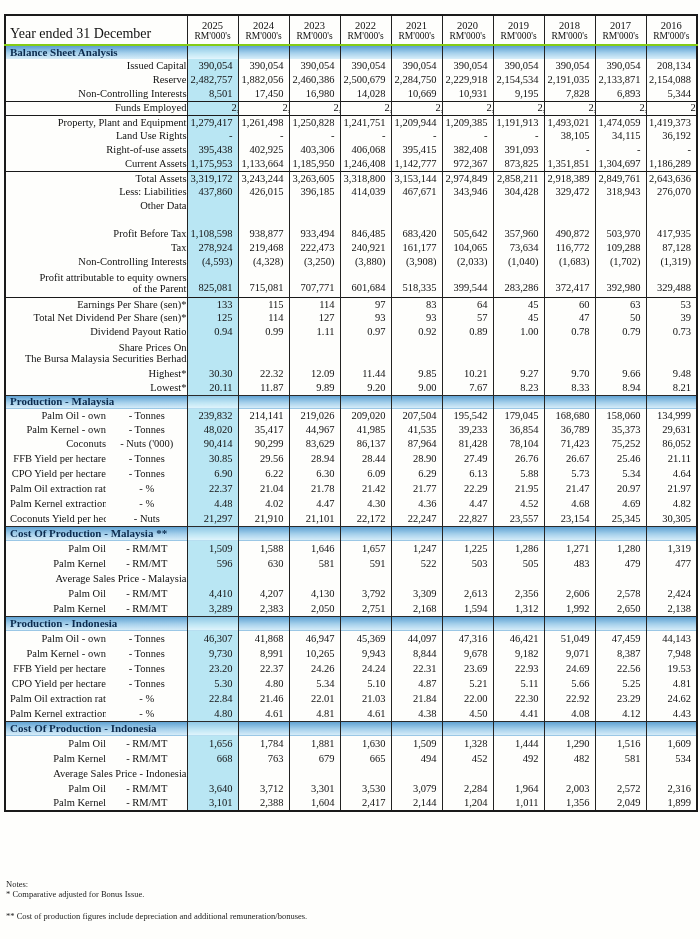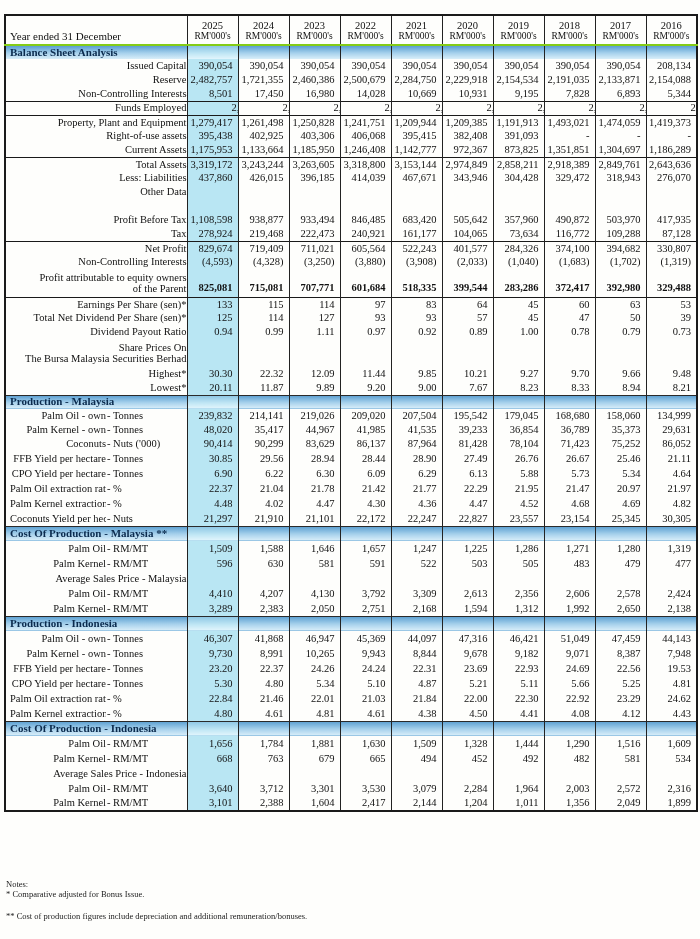--- a/index.html
+++ b/index.html
@@ -16,50 +16,50 @@
     border:2px solid #1a1a1a;
   }
   col.c-label{width:101px;}
   col.c-unit{width:81px;}
   col.c-yr{width:51px;}
 
   thead th{
     height:26px;vertical-align:bottom;padding:0 0 2px 0;
     border-bottom:2px solid #84cc16;font-weight:normal;
   }
-  th.corner{text-align:left;padding-left:4px;font-size:11px;white-space:nowrap;}
+  th.corner{text-align:left;padding-left:4px;font-size:14px;white-space:nowrap;}
   th.yrh{border-left:1px solid #222;text-align:center;}
   th.yrh .y{font-size:10.5px;line-height:11px;}
   th.yrh .u{font-size:9.5px;line-height:11px;}
 
   tbody tr{height:14px;}
   tbody tr:nth-child(n+28){height:15px;}
   tbody tr.row-2line{height:28px;}
   tbody tr:nth-child(n+28).row-2line{height:30px;}
 
   td{padding:0;line-height:1.05;overflow:hidden;white-space:nowrap;vertical-align:middle;}
   td.lbl{padding-left:4px;font-size:10.5px;text-align:right;}
-  td.unit{padding-left:1px;font-size:10.5px;text-align:left;}
+  td.unit{padding-left:1px;font-size:10.5px;text-align:center;}
   td.num{border-left:1px solid #222;text-align:right;padding-right:5px;font-size:10.5px;}
   td.hl{background:#b9e6f3;}
 
   tr.bt td{border-top:1px solid #1a1a1a;}
   tr.bb td{border-bottom:1px solid #1a1a1a;padding-left:44px;}
 
   tr.section td{
     background:linear-gradient(180deg,#5b9fd1 0%,#a7d1ec 55%,#d9eef9 100%);
     border-top:1px solid #2a2a2a;
   }
   tr.section td.sec-label{
     font-weight:bold;color:#0b2b4e;font-size:11px;padding-left:4px;text-align:left;
   }
   tr.section td.num{background:linear-gradient(180deg,#5b9fd1 0%,#a7d1ec 55%,#d9eef9 100%);}
   tr.section td.num.hl{background:linear-gradient(180deg,#8cc6e4 0%,#c2e7f5 60%,#e2f5fc 100%);}
 
-  tr.vb td.num{vertical-align:bottom;padding-bottom:3px;font-weight:bold;}
+  tr.vb td.num{vertical-align:bottom;padding-bottom:3px;}
   .lbl .l2{padding-left:8px;}
 
   .notes{position:absolute;left:6px;top:879px;font-size:8.5px;line-height:10px;color:#222;}
   .notes .n-title{margin:0;}
   .notes .n1{margin:0;}
   .notes .n2{margin:12px 0 0 0;}
 </style>
 </head>
 <body>
 
@@ -149,21 +149,21 @@
           <td class="num">390,054</td>
           <td class="num">390,054</td>
           <td class="num">390,054</td>
           <td class="num">390,054</td>
           <td class="num">390,054</td>
           <td class="num">208,134</td>
         </tr>
         <tr>
           <td class="lbl" colspan="2">Reserve</td>
           <td class="num hl">2,482,757</td>
-          <td class="num">1,721,355</td>
+          <td class="num">1,882,056</td>
           <td class="num">2,460,386</td>
           <td class="num">2,500,679</td>
           <td class="num">2,284,750</td>
           <td class="num">2,229,918</td>
           <td class="num">2,154,534</td>
           <td class="num">2,191,035</td>
           <td class="num">2,133,871</td>
           <td class="num">2,154,088</td>
         </tr>
         <tr>
@@ -199,20 +199,33 @@
           <td class="num">1,250,828</td>
           <td class="num">1,241,751</td>
           <td class="num">1,209,944</td>
           <td class="num">1,209,385</td>
           <td class="num">1,191,913</td>
           <td class="num">1,493,021</td>
           <td class="num">1,474,059</td>
           <td class="num">1,419,373</td>
         </tr>
         <tr>
+          <td class="lbl" colspan="2">Land Use Rights</td>
+          <td class="num hl">-</td>
+          <td class="num">-</td>
+          <td class="num">-</td>
+          <td class="num">-</td>
+          <td class="num">-</td>
+          <td class="num">-</td>
+          <td class="num">-</td>
+          <td class="num">38,105</td>
+          <td class="num">34,115</td>
+          <td class="num">36,192</td>
+        </tr>
+        <tr>
           <td class="lbl" colspan="2">Right-of-use assets</td>
           <td class="num hl">395,438</td>
           <td class="num">402,925</td>
           <td class="num">403,306</td>
           <td class="num">406,068</td>
           <td class="num">395,415</td>
           <td class="num">382,408</td>
           <td class="num">391,093</td>
           <td class="num">-</td>
           <td class="num">-</td>
@@ -301,33 +314,20 @@
           <td class="num hl">278,924</td>
           <td class="num">219,468</td>
           <td class="num">222,473</td>
           <td class="num">240,921</td>
           <td class="num">161,177</td>
           <td class="num">104,065</td>
           <td class="num">73,634</td>
           <td class="num">116,772</td>
           <td class="num">109,288</td>
           <td class="num">87,128</td>
-        </tr>
-        <tr class="bt">
-          <td class="lbl" colspan="2">Net Profit</td>
-          <td class="num hl">829,674</td>
-          <td class="num">719,409</td>
-          <td class="num">711,021</td>
-          <td class="num">605,564</td>
-          <td class="num">522,243</td>
-          <td class="num">401,577</td>
-          <td class="num">284,326</td>
-          <td class="num">374,100</td>
-          <td class="num">394,682</td>
-          <td class="num">330,807</td>
         </tr>
         <tr>
           <td class="lbl" colspan="2">Non-Controlling  Interests</td>
           <td class="num hl">(4,593)</td>
           <td class="num">(4,328)</td>
           <td class="num">(3,250)</td>
           <td class="num">(3,880)</td>
           <td class="num">(3,908)</td>
           <td class="num">(2,033)</td>
           <td class="num">(1,040)</td>

